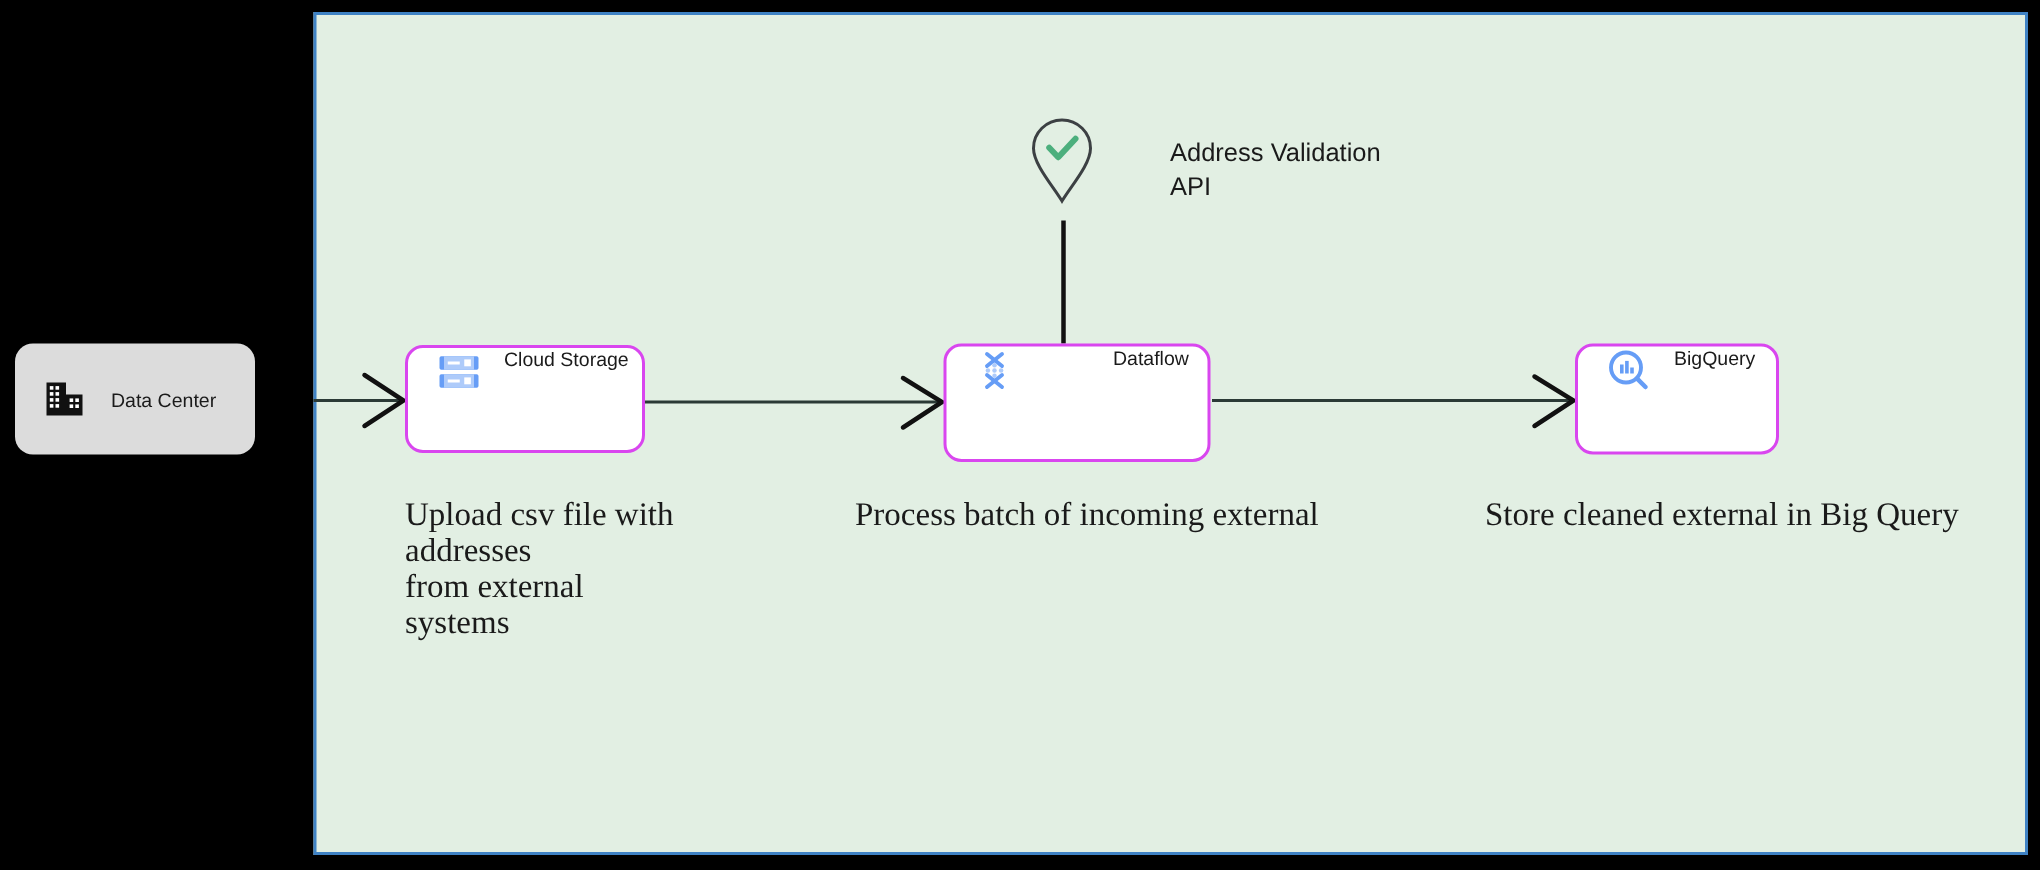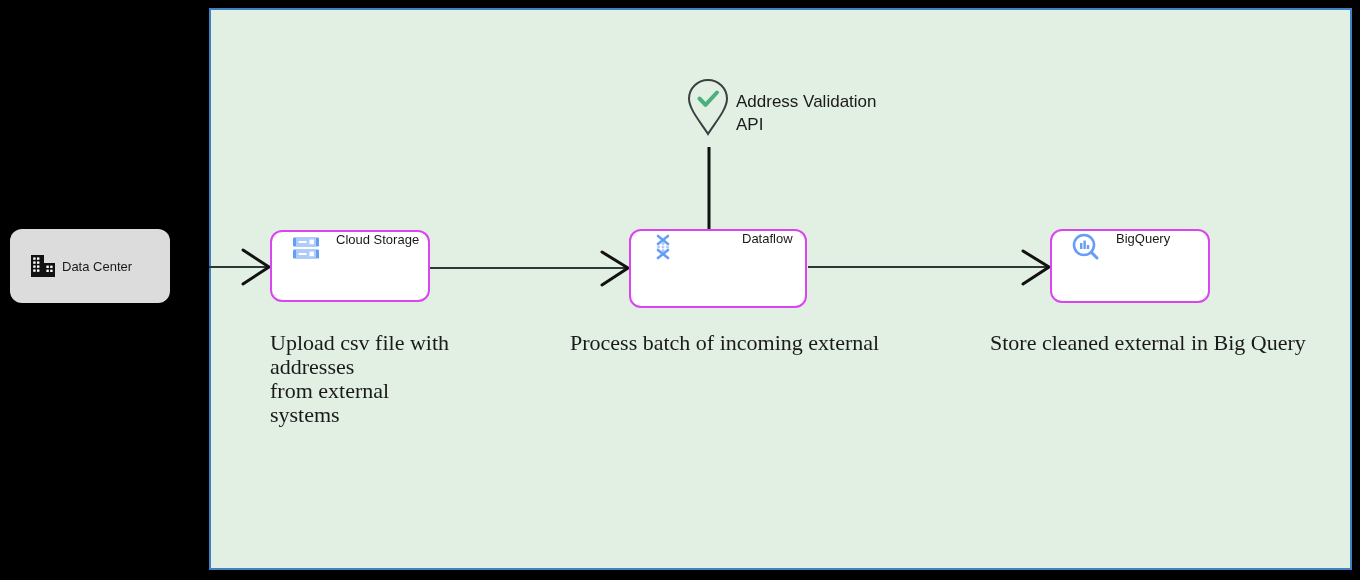--- a/index.html
+++ b/index.html
@@ -43,21 +43,21 @@
   #data-center-node .node-icon {
     margin-left: 18px;
     width: 30px;
     height: 30px;
     display: flex;
     align-items: center;
     justify-content: center;
     flex: 0 0 auto;
   }
   #data-center-node .node-label {
-    margin-left: 4px;
+    margin-left: 16px;
     font-size: 13px;
     color: #1a1a1a;
     white-space: nowrap;
   }
 
   
   .svc-node {
     position: absolute;
     background: #ffffff;
     border: 2px solid #d946ef;
@@ -76,29 +76,30 @@
   }
   .svc-node .node-label {
     margin-left: 14px;
     font-size: 13px;
     color: #1a1a1a;
     white-space: nowrap;
   }
 
   #cloud-storage-node { left: 270px; top: 230px; width: 160px; height: 72px; }
   #dataflow-node      { left: 629px; top: 229px; width: 178px; height: 79px; gap: 47px; }
-  #bigquery-node      { left: 1050px; top: 229px; width: 160px; height: 74px; }
+  #bigquery-node      { left: 1050px; top: 229px; width: 136px; height: 74px; }
 
   
   #address-api-node {
     position: absolute;
     left: 684px;
     top: 76px;
     display: flex;
     align-items: flex-start;
+    gap: 44px;
   }
   #address-api-node .pin-icon {
     width: 48px;
     height: 64px;
     flex: 0 0 auto;
   }
   #address-api-node .api-label {
     margin-left: 4px;
     margin-top: 14px;
     font-size: 17px;

